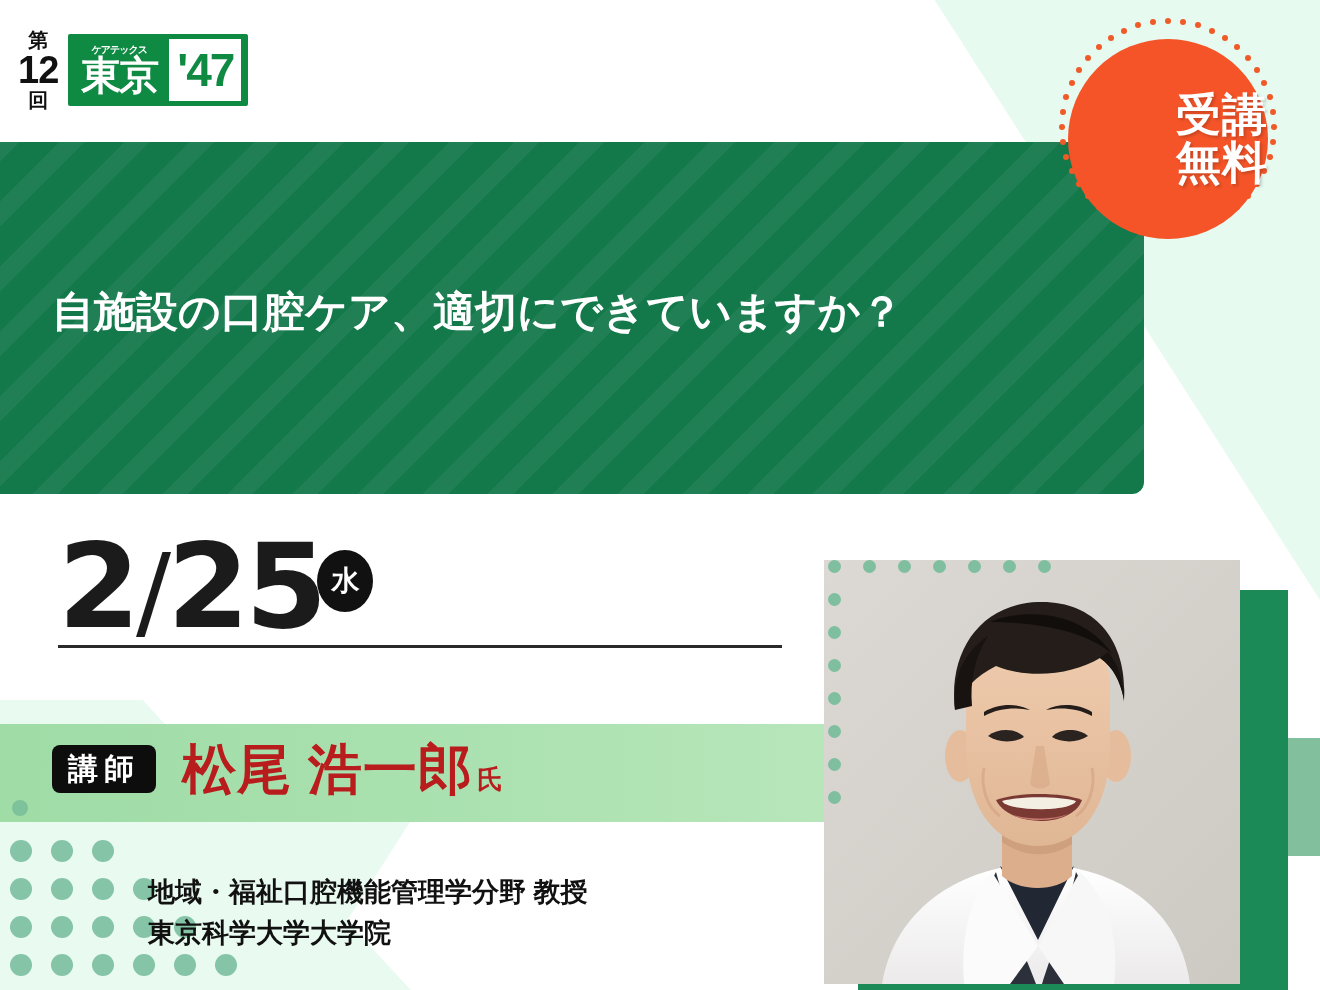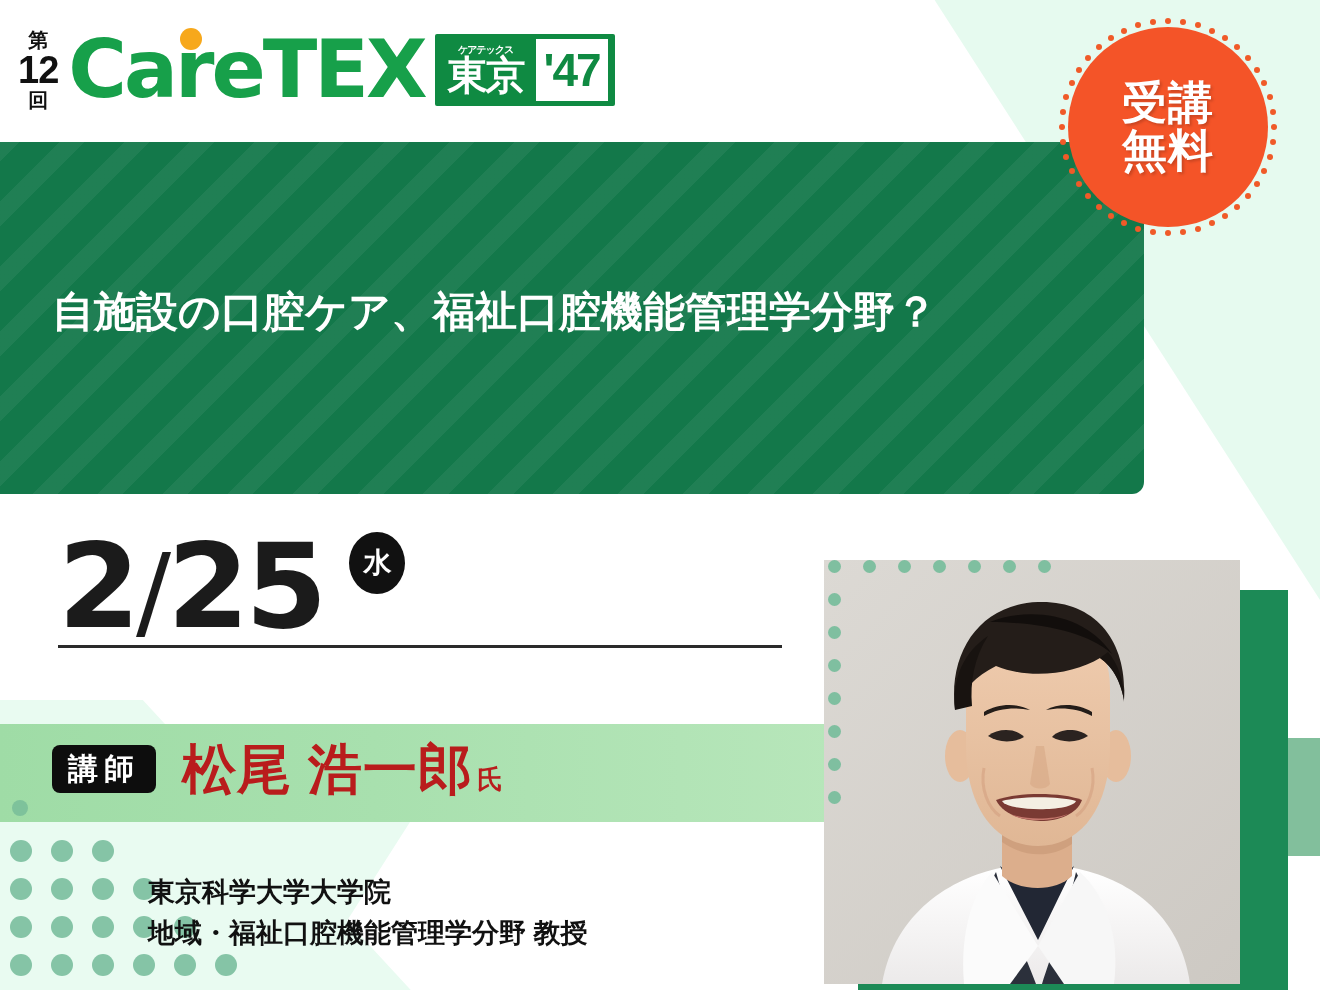--- a/index.html
+++ b/index.html
@@ -73,23 +73,23 @@
   }
 
   
   .badge-wrap{ position:absolute; left:1058px; top:17px; width:220px; height:220px; z-index:8; }
   .badge-dots{ position:absolute; inset:0; }
   .badge-dots i{
     position:absolute; width:6px; height:6px; border-radius:50%;
     background:#f05a28; transform:translate(-50%,-50%);
   }
   .badge-circle{
-    position:absolute; left:10px; top:10px; width:200px; height:200px;
+    position:absolute; left:10px; top:22px; width:200px; height:200px;
     border-radius:50%; background:#f45428;
-    display:flex; flex-direction:column; align-items:center; justify-content:center;
+    display:flex; flex-direction:column; align-items:flex-end; justify-content:center;
   }
   .badge-circle span{
     color:#fff; font-size:45px; font-weight:bold; line-height:1.06;
     letter-spacing:1px; text-shadow:2px 2px 3px rgba(0,0,0,.18);
   }
 
   
   .banner{
     position:absolute; left:-6px; top:142px; width:1150px; height:352px;
     background:
@@ -110,21 +110,21 @@
     color:#fff; font-size:54px; font-weight:bold; letter-spacing:0px;
     margin-bottom:6px;
   }
   .t-line3{
     font-size:54px; font-weight:bold; color:#fff; letter-spacing:0px;
   }
   .t-line3 .ohat{ color:#f5cf47; font-family:"DejaVu Sans",sans-serif; letter-spacing:-1px; }
 
   
   .date-block{ position:absolute; left:58px; top:532px; z-index:6; width:730px; }
-  .date-inner{ display:flex; align-items:flex-start;gap:32px; }
+  .date-inner{ display:flex; align-items:center; }
   .date-main{
     font-size:118px; font-weight:bold; color:#1b1b1b; line-height:.92;
     font-family:"DejaVu Sans",sans-serif; letter-spacing:-4px;
   }
   .date-main .slash{ font-size:104px; font-weight:normal; }
   .day-circle{
     width:56px; height:62px; border-radius:50%; background:#111;
     display:flex; align-items:center; justify-content:center;
     color:#fff; font-size:28px; font-weight:bold;
     margin:0 0 10px -6px; flex:none;
@@ -198,24 +198,20 @@
   <div class="bg-mint-bl"></div>
   <div class="bg-mint-bl2"></div>
   <div class="bg-green-block"></div>
 </div>
 
 <div class="logo-row">
   <div class="logo-dai">
     <span class="d1">第</span>
     <span class="d2">12</span>
     <span class="d3">回</span>
-  </div>
-  <div class="logo-care">
-    <span>CareTEX</span>
-    <span class="logo-dot"></span>
   </div>
   <div class="logo-tokyo">
     <div class="tk">
       <span class="kana">ケアテックス</span>
       <span class="kanji">東京</span>
     </div>
     <div class="logo-year">'47</div>
   </div>
 </div>
 
@@ -266,41 +262,41 @@
       <i style="left: 80.1363px; top: 8.29374px;"></i>
       <i style="left: 94.9146px; top: 5.07893px;"></i>
     </div>
   <div class="badge-circle">
     <span>受講</span>
     <span>無料</span>
   </div>
 </div>
 
 <div class="banner">
-  <div class="t-line1">自施設の口腔ケア、福祉口腔機能管理学分野？</div>
+  <div class="t-line1">自施設の口腔ケア、適切にできていますか？</div>
 </div>
 
 <div class="date-block">
   <div class="date-inner">
     <div class="date-main"><span>2</span><span class="slash">/</span><span>25</span></div>
     <div class="day-circle">水</div>
   </div>
   <div class="date-rule"></div>
 </div>
 
 <div class="speaker-band"></div>
 <div class="band-dot"></div>
 <div class="speaker-row">
   <div class="kouchi-tag">講師</div>
   <div class="speaker-name"><span>松尾 浩一郎</span><span class="speaker-suffix">氏</span></div>
 </div>
 
 <div class="affil">
+  <div>地域・福祉口腔機能管理学分野 教授</div>
   <div>東京科学大学大学院</div>
-  <div>地域・福祉口腔機能管理学分野 教授</div>
 </div>
 
 <div class="dot-grid" id="dotGrid">
     <i style="left: 10px; top: 4px;"></i>
     <i style="left: 51px; top: 4px;"></i>
     <i style="left: 92px; top: 4px;"></i>
     <i style="left: 10px; top: 42px;"></i>
     <i style="left: 51px; top: 42px;"></i>
     <i style="left: 92px; top: 42px;"></i>
     <i style="left: 133px; top: 42px;"></i>

